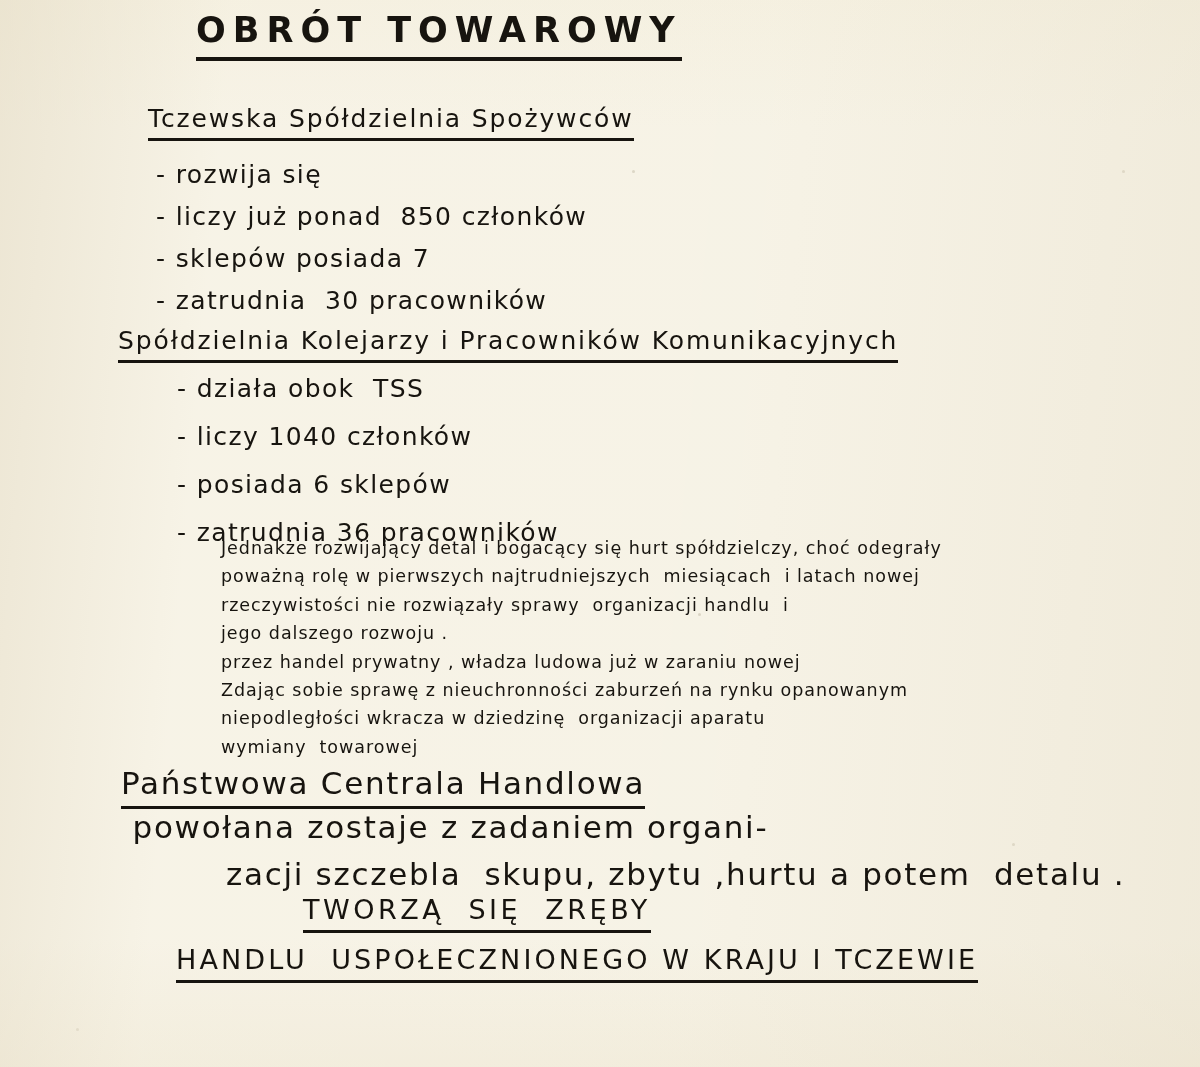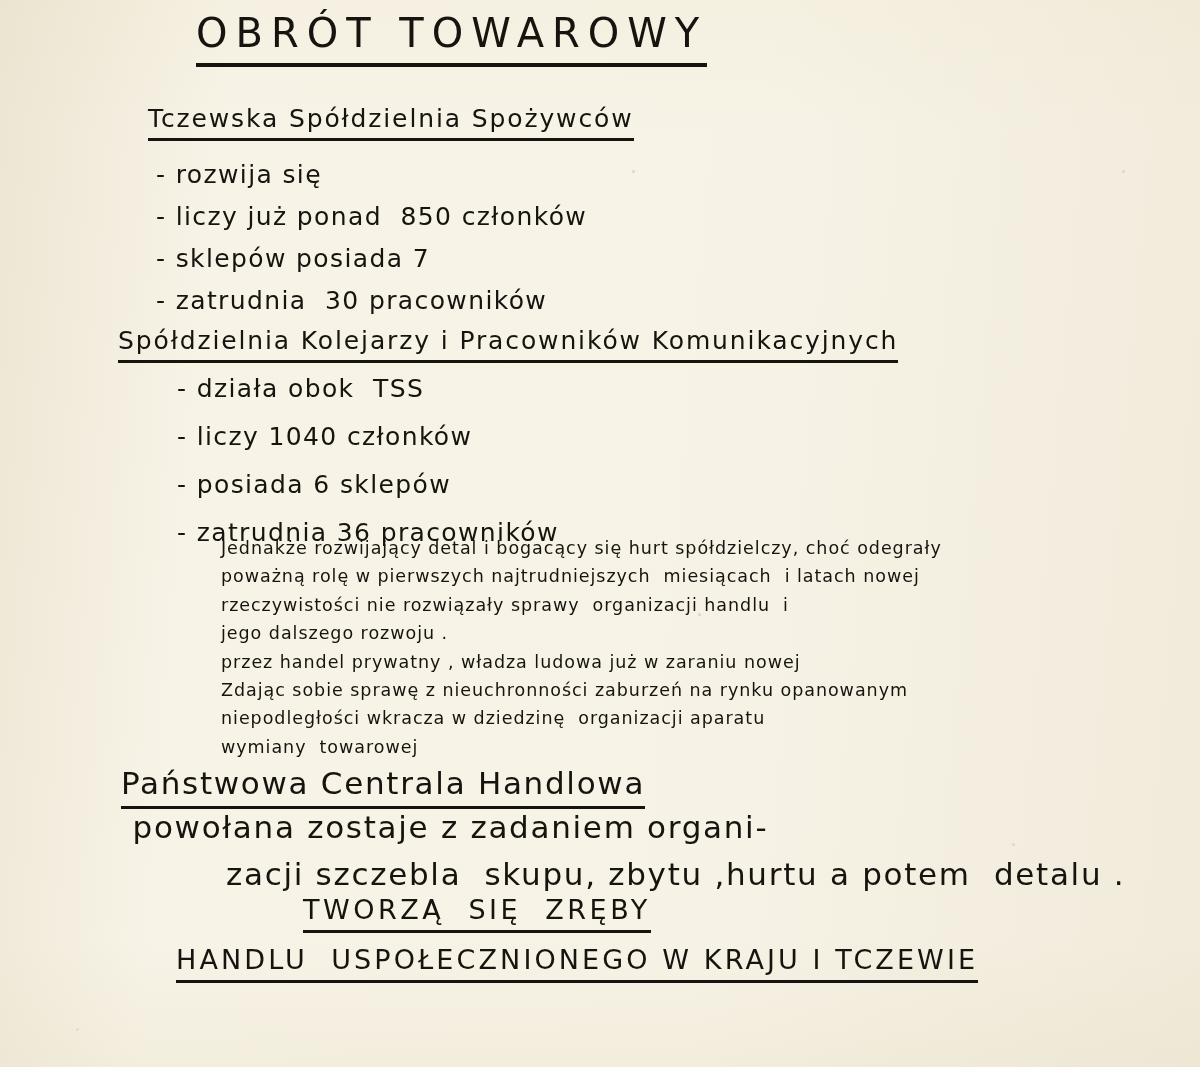--- a/index.html
+++ b/index.html
@@ -53,23 +53,23 @@
     border-bottom: 3px solid #17140f;
     padding-bottom: 5px;
     white-space: pre;
   }
 
   
   #title {
     position: absolute;
     left: 196px;
     top: 10px;
-    font-size: 40px;
+    font-size: 35px;
     letter-spacing: .20em;
-    font-weight: 400;
+    font-weight: 700;
   }
   #title .u { border-bottom-width: 4px; padding-bottom: 7px; }
 
   
   .sec-head {
     position: absolute;
     font-size: 25px;
     letter-spacing: .075em;
   }
   #head-tss  { left: 104px; top: 104px; margin-left: 44px; }

